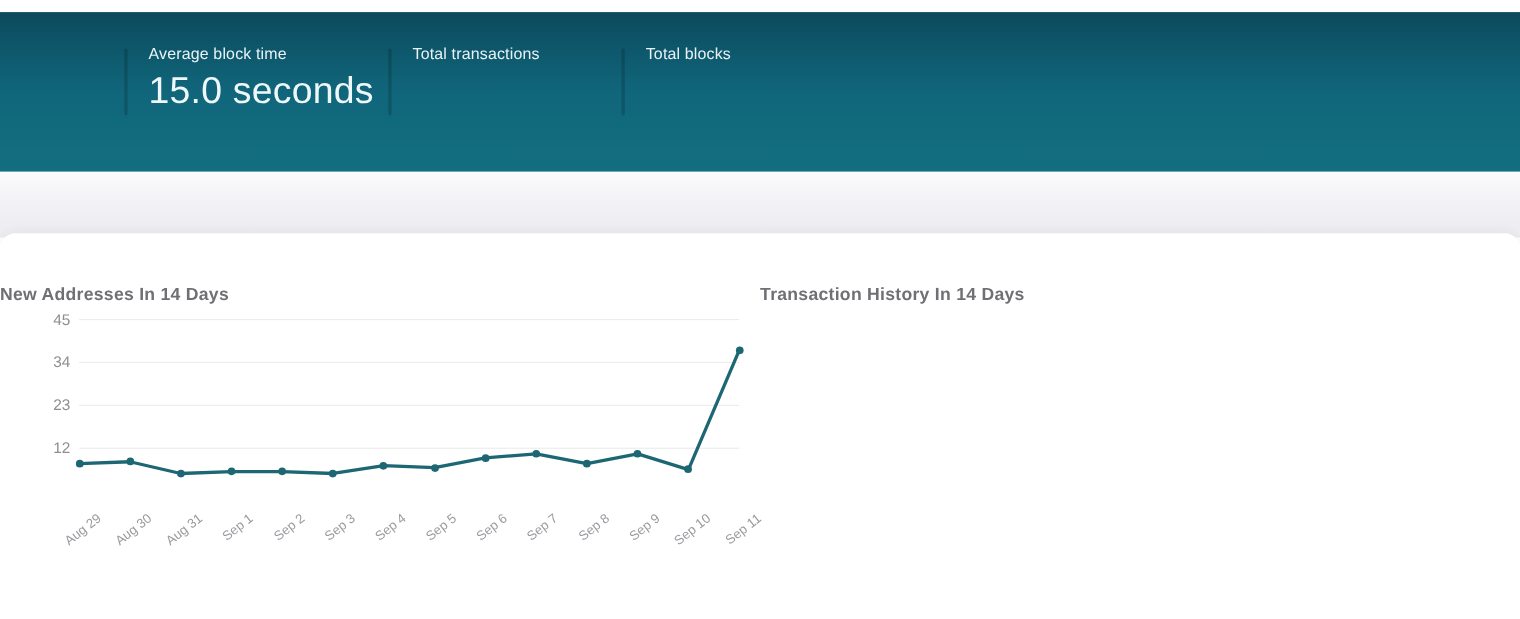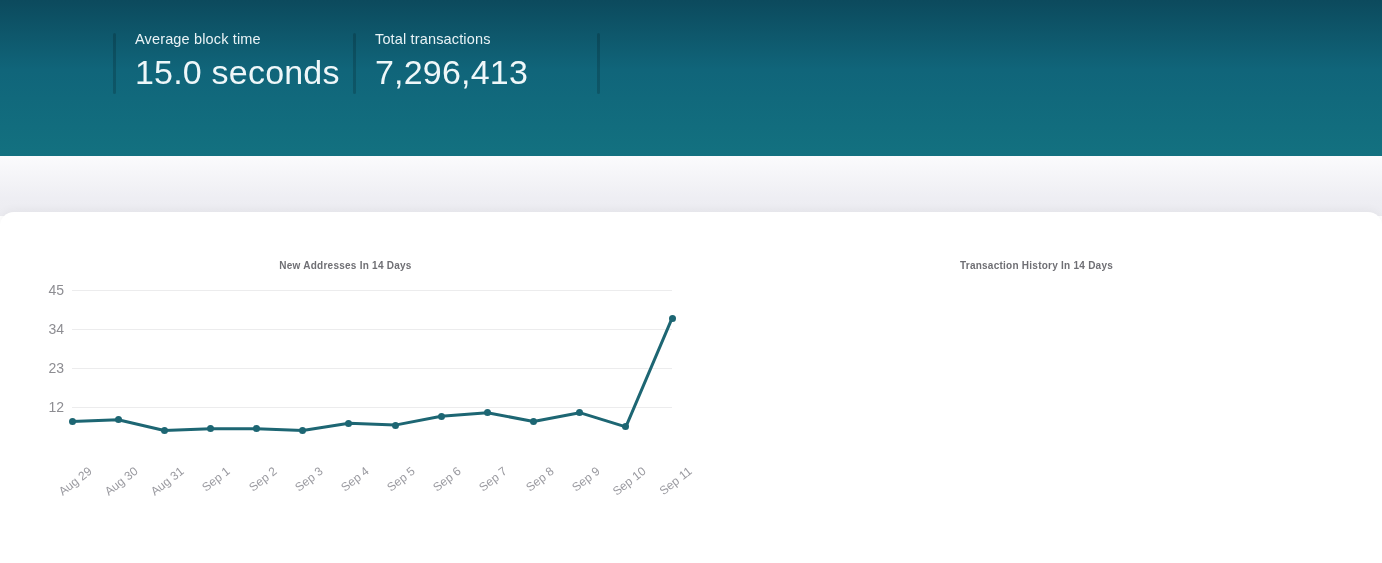--- a/index.html
+++ b/index.html
@@ -7,21 +7,21 @@
     width: 1382px; height: 563px;
     font-family: "Liberation Sans", sans-serif;
     background: #ffffff;
     overflow: hidden;
   }
 
   #app { position: relative; width: 1382px; height: 563px; }
 
   
   .hero {
-    position: absolute; left: 0; top: 0;
+    position: absolute; left: 0; top: 11px;
     width: 1382px; height: 156px;
     background: linear-gradient(180deg, #0c4a5d 0%, #10657a 45%, #137180 100%);
   }
   .stats {
     position: absolute; left: 113px; top: 30px;
     display: flex; align-items: flex-start;
   }
   .stat {
     position: relative;
     padding-left: 22px;
@@ -43,21 +43,21 @@
   .stat-value {
     font-size: 34px;
     font-weight: 300;
     color: #eef7f9;
     line-height: 42px;
     margin-top: 3px;
     white-space: nowrap;
     letter-spacing: .2px;
   }
   .s0 { width: 240px; }
-  .s1 { width: 244px; }
+  .s1 { width: 212px; }
   .s2 { width: 195px; }
   .s3 { width: 200px; }
 
   
   .strip {
     position: absolute; left: 0; top: 156px;
     width: 1382px; height: 60px;
     background: linear-gradient(180deg, #fbfbfd 0%, #eeeef3 70%, #ececf1 100%);
   }
 
@@ -71,22 +71,22 @@
   }
 
   .charts { position: absolute; left: 0; top: 0; width: 1382px; height: 351px; }
 
   .chart { position: absolute; top: 0; width: 691px; height: 351px; }
   .chart.left  { left: 0; }
   .chart.right { left: 691px; }
 
   .chart-title {
     position: absolute; top: 48px; left: 0; width: 691px;
-    text-align: center;
-    font-size: 10px;
+    text-align: left;
+    font-size: 16px;
     font-weight: bold;
     color: #6f6f74;
     letter-spacing: .25px;
   }
 
   .plot { position: absolute; }
   .plot.left  { left: 72px;  top: 78px; width: 600px; height: 160px; }
 
   .gridline {
     position: absolute; left: 0; width: 100%;
@@ -137,25 +137,25 @@
 
       <div class="stat s0">
         <span class="bar"></span>
         <div class="stat-label">Average block time</div>
         <div class="stat-value">15.0 seconds</div>
       </div>
 
       <div class="stat s1">
         <span class="bar"></span>
         <div class="stat-label">Total transactions</div>
-        <div class="stat-value">7,296,413</div>
       </div>
 
       <div class="stat s2">
         <span class="bar"></span>
+        <div class="stat-label">Total blocks</div>
       </div>
 
 
     </div>
   </div>
 
   <div class="strip"></div>
 
   <div class="card">
     <div class="charts">

